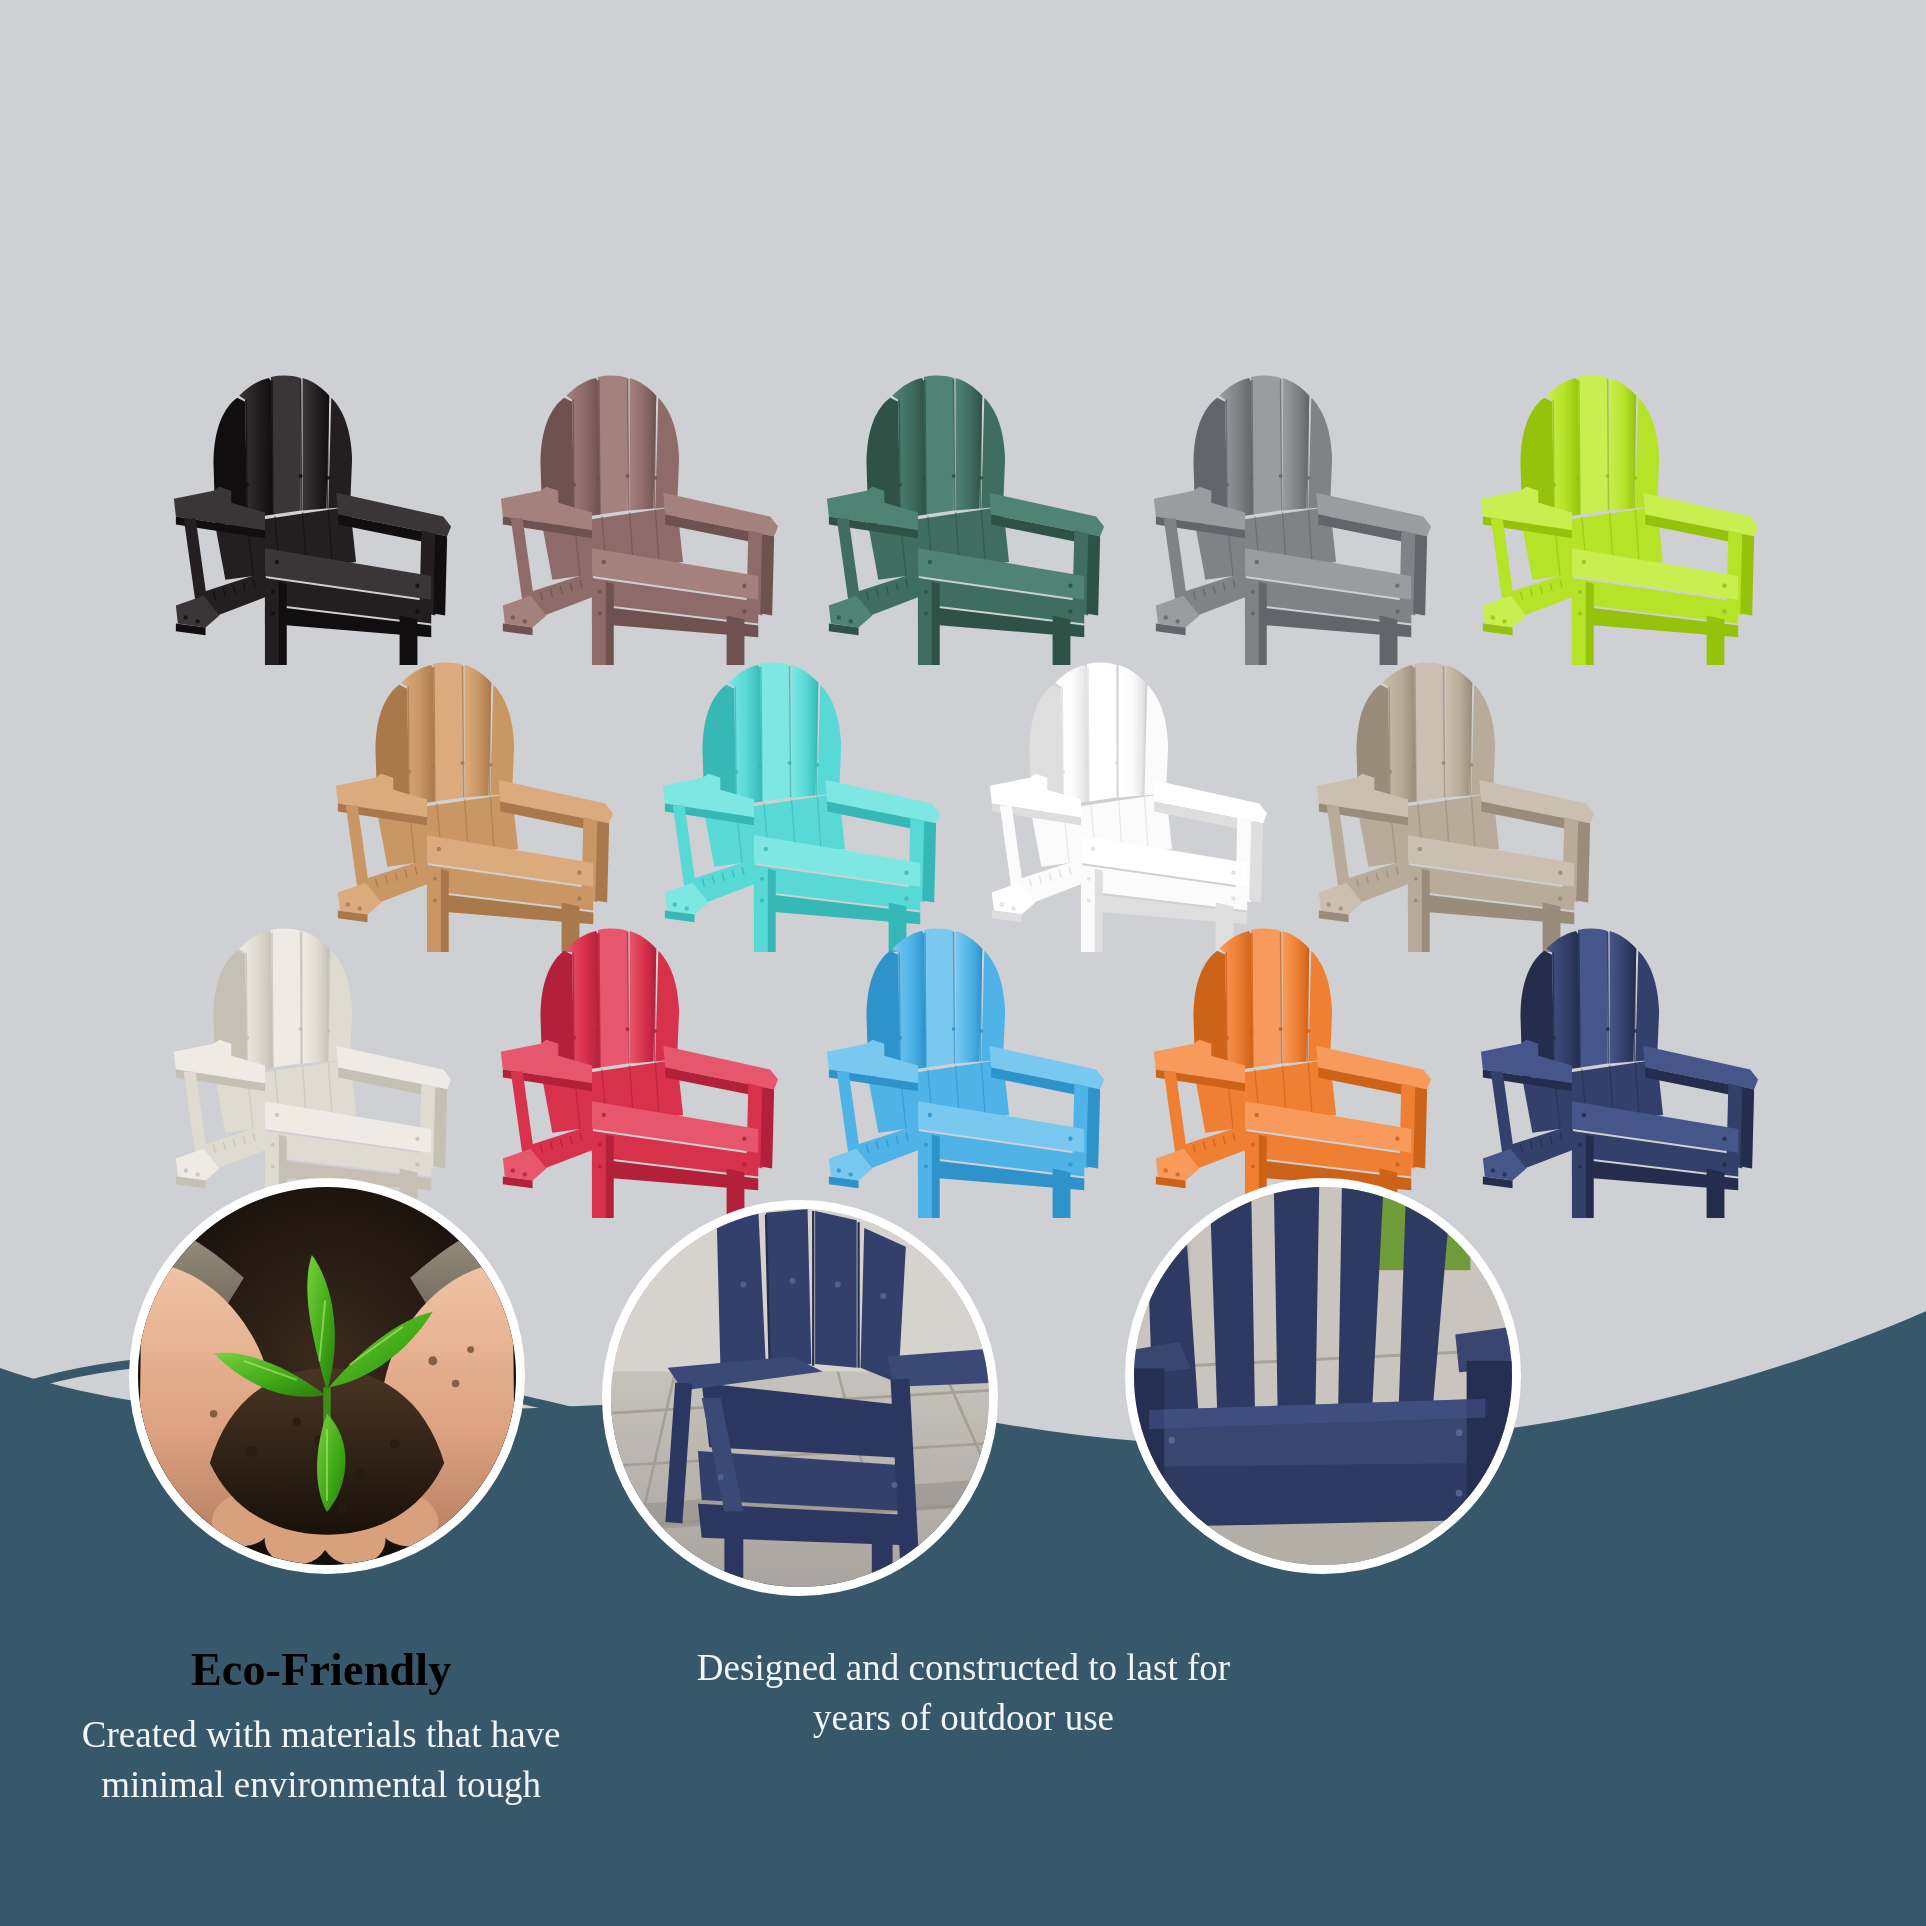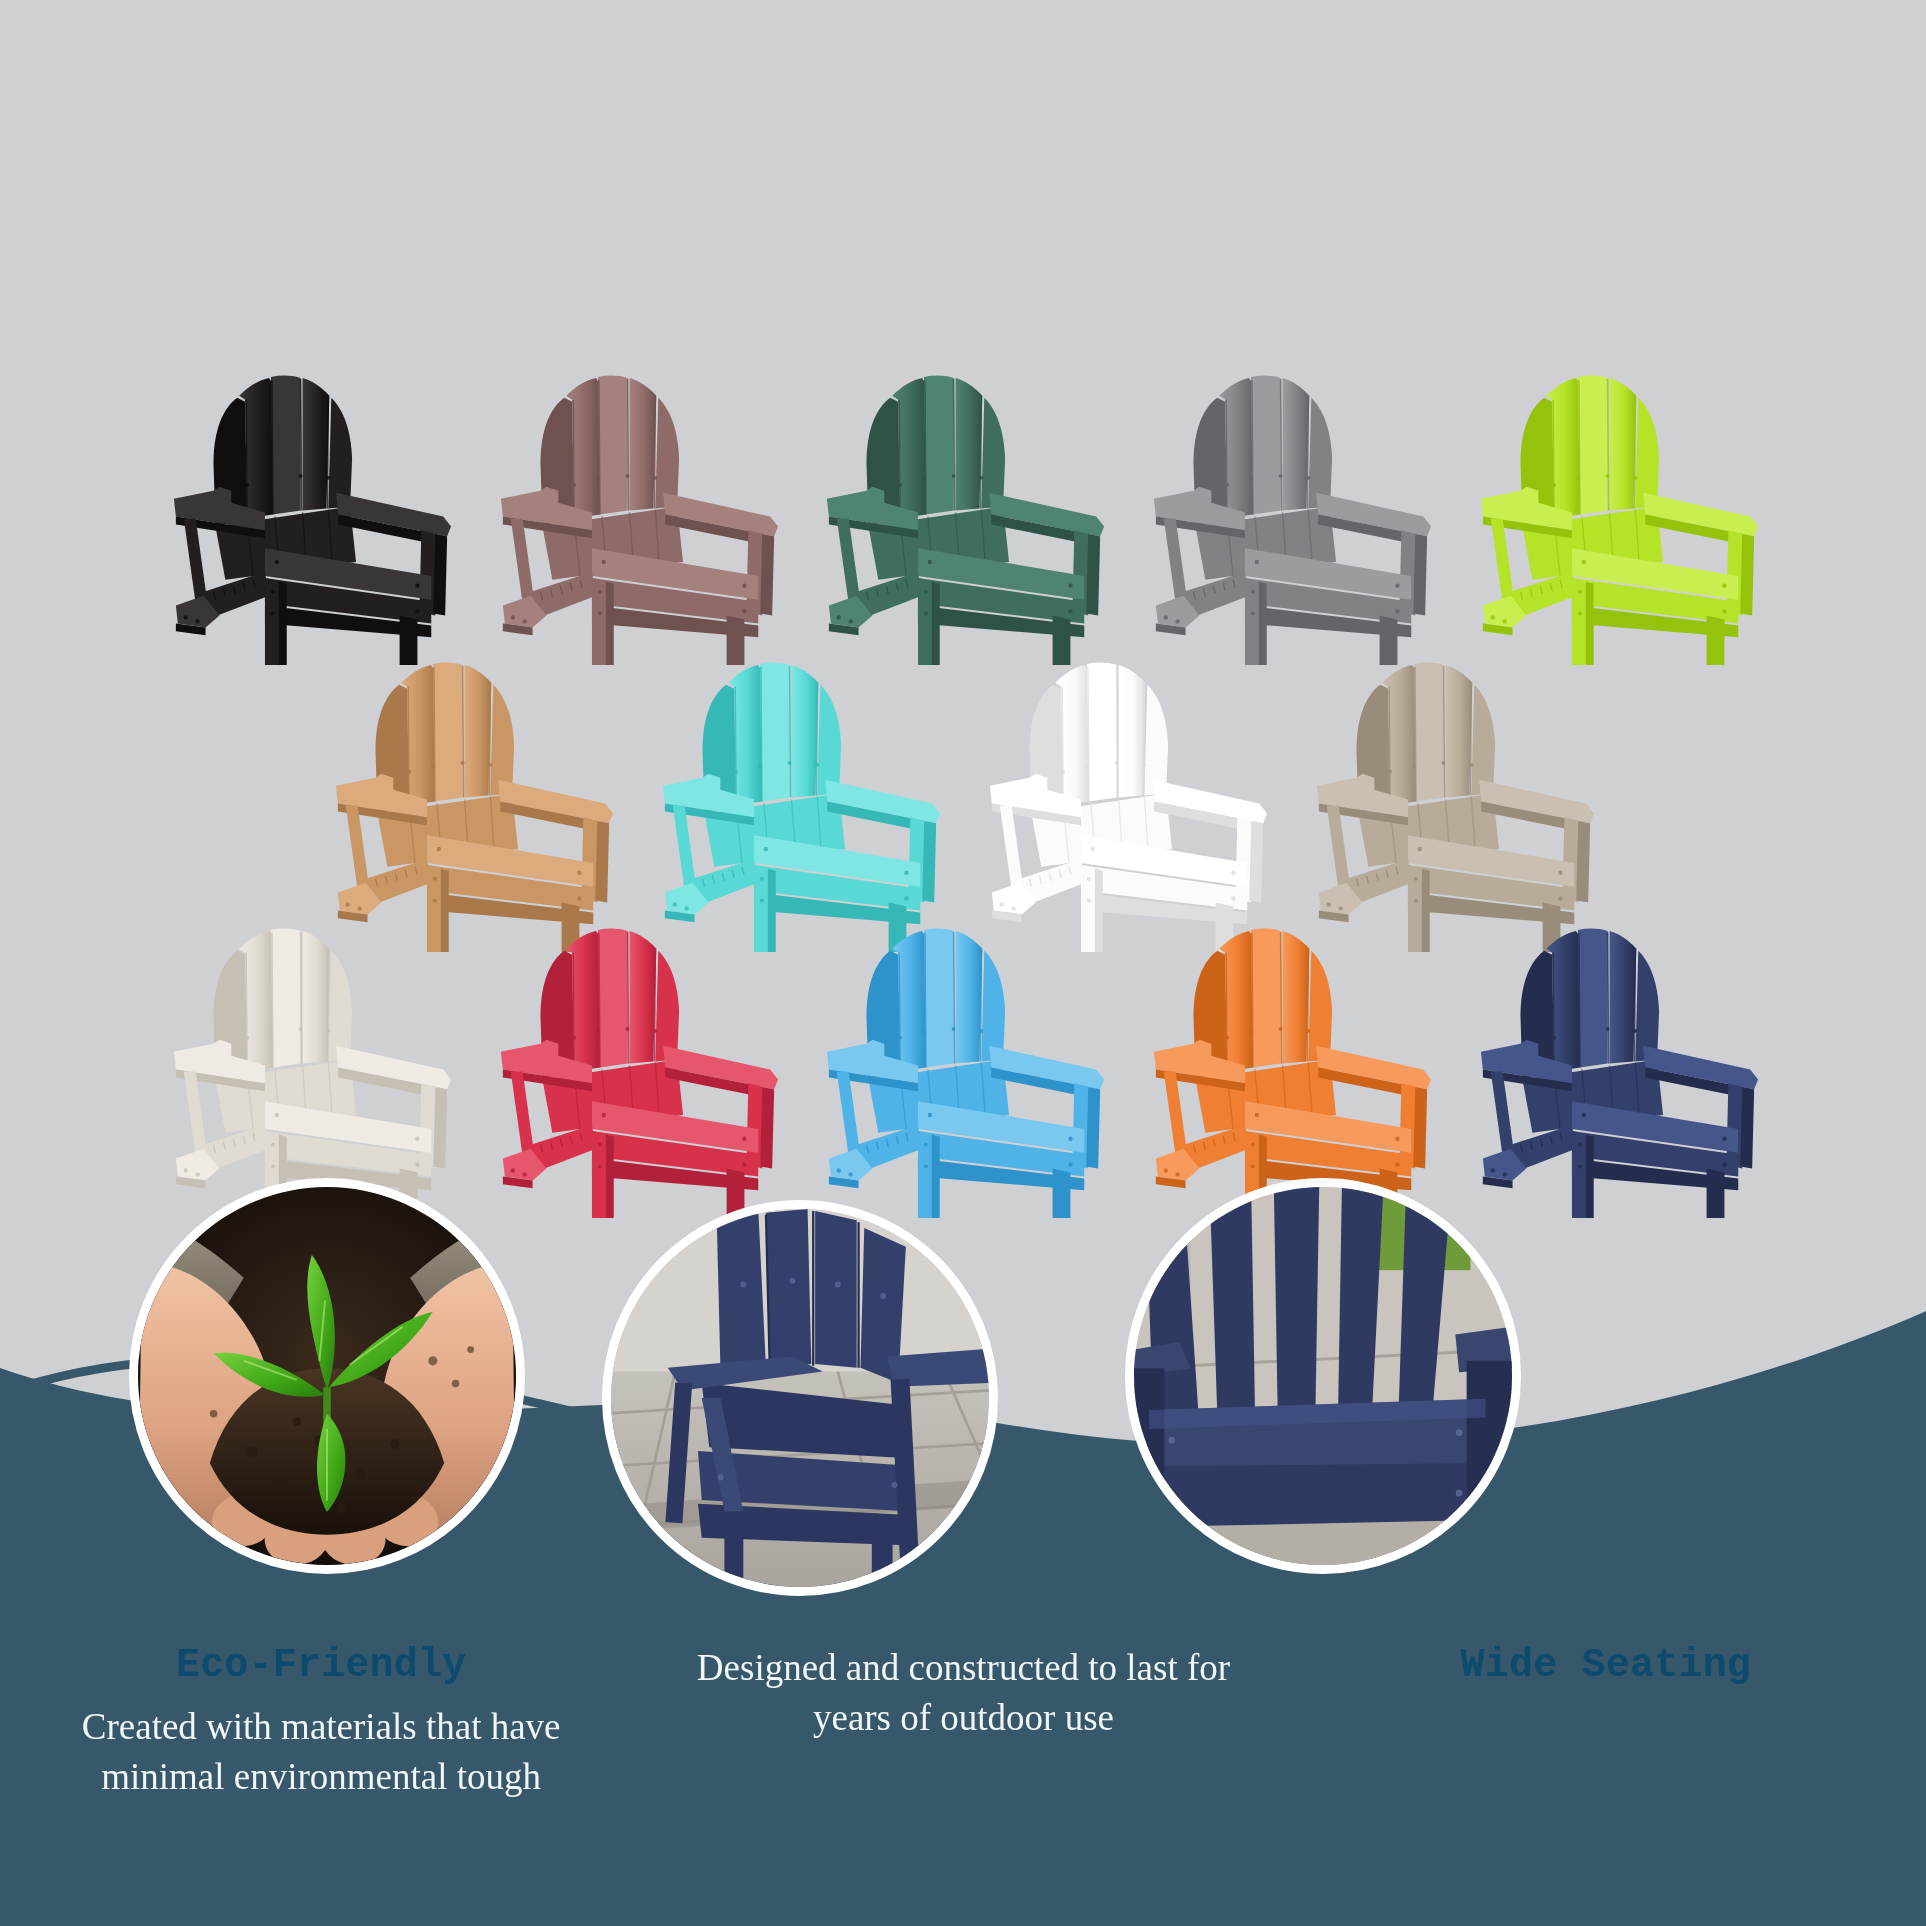--- a/index.html
+++ b/index.html
@@ -55,24 +55,24 @@
   }
   #circle-eco{left:129px;top:1178px;width:396px;height:396px;}
   #circle-built{left:602px;top:1200px;width:396px;height:396px;}
   #circle-wide{left:1125px;top:1178px;width:396px;height:396px;}
   .circle svg{width:100%;height:100%;display:block;}
 
   
   .features{position:absolute;left:0;top:1643px;width:1927px;display:flex;}
   .feature{flex:1;text-align:center;padding:0 28px;box-sizing:border-box;}
   .feature-title{
-    font-family:Liberation Mono, monospace;
+    font-family:Liberation Serif, serif;
     font-weight:700;
-    font-size:40px;
-    color:#0c4a6e;
+    font-size:46px;
+    color:#000000;
     margin:0 0 14px 0;
     letter-spacing:0.2px;
   }
   .feature-desc{
     font-family:"Liberation Serif", serif;
     font-size:37px;
     color:#f2f5f6;
     line-height:1.35;
     margin:0;
   }
@@ -1594,18 +1594,17 @@
 
   <div class="features">
     <div class="feature">
       <h3 class="feature-title">Eco-Friendly</h3>
       <p class="feature-desc">Created with materials that have minimal environmental tough</p>
     </div>
     <div class="feature">
       <p class="feature-desc">Designed and constructed to last for years of outdoor use</p>
     </div>
     <div class="feature">
-      <h3 class="feature-title">Wide Seating</h3>
     </div>
   </div>
 
 </div>
 
 
 </body></html>

